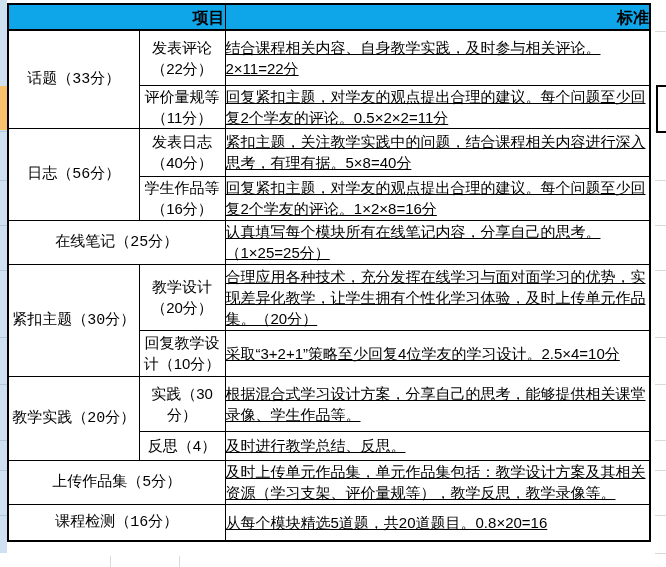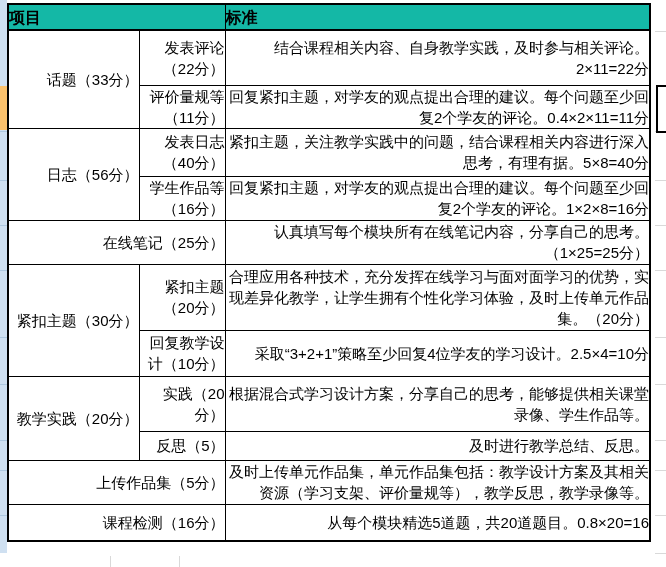--- a/index.html
+++ b/index.html
@@ -14,29 +14,29 @@
   .strip-line{position:absolute;left:0;width:7px;height:1px;background:#AEC8E0;}
   
   table.grid{
     position:absolute;left:7px;top:3px;
     border-collapse:collapse;table-layout:fixed;background:#ffffff;
     border:2px solid #000;
   }
   table.grid td{
     border:1px solid #000;
     font-size:15px;line-height:21px;color:#000;
-    vertical-align:middle;padding:0;overflow:hidden;text-align:right;
+    vertical-align:middle;padding:0;overflow:hidden;
   }
   table.grid tr.hd td{
-    background:#14b8a6;font-weight:bold;font-size:16px;
-    text-align:left;border-bottom:2px solid #000;
+    background:#0ea5e9;font-weight:bold;font-size:16px;
+    text-align:right;border-bottom:2px solid #000;
   }
-  td.c1{text-align:center;}
+  td.c1{text-align:center;font-family:Liberation Mono, monospace;}
   td.c2{text-align:center;white-space:pre-line;}
-  td.c3{text-align:left;padding:2px 4px 2px 5px;}
+  td.c3{text-align:left;padding:2px 4px 2px 5px;text-decoration:underline;}
   
   .right-gridline{position:absolute;left:655px;width:11px;height:1px;background:#D9D9D9;}
   .selection-outline{
     position:absolute;left:656px;top:85px;width:12px;height:44px;
     border:2px solid #000;border-right:none;background:transparent;
   }
   
   .stub-v{position:absolute;top:556px;width:1px;height:11px;background:#D9D9D9;}
 </style>
 </head>
@@ -69,56 +69,56 @@
     </tr>
     <tr style="height:55px">
       <td class="c1" rowspan="2">话题（33分）</td>
       <td class="c2">发表评论
 （22分）</td>
       <td class="c3">结合课程相关内容、自身教学实践，及时参与相关评论。2×11=22分</td>
     </tr>
     <tr style="height:42px">
       <td class="c2">评价量规等
 （11分）</td>
-      <td class="c3">回复紧扣主题，对学友的观点提出合理的建议。每个问题至少回复2个学友的评论。0.4×2×11=11分</td>
+      <td class="c3">回复紧扣主题，对学友的观点提出合理的建议。每个问题至少回复2个学友的评论。0.5×2×2=11分</td>
     </tr>
     <tr style="height:48px">
       <td class="c1" rowspan="2">日志（56分）</td>
       <td class="c2">发表日志
 （40分）</td>
       <td class="c3">紧扣主题，关注教学实践中的问题，结合课程相关内容进行深入思考，有理有据。5×8=40分</td>
     </tr>
     <tr style="height:44px">
       <td class="c2">学生作品等
 （16分）</td>
       <td class="c3">回复紧扣主题，对学友的观点提出合理的建议。每个问题至少回复2个学友的评论。1×2×8=16分</td>
     </tr>
     <tr style="height:44px">
       <td class="c1" colspan="2">在线笔记（25分）</td>
       <td class="c3">认真填写每个模块所有在线笔记内容，分享自己的思考。（1×25=25分）</td>
     </tr>
     <tr style="height:66px">
       <td class="c1" rowspan="2">紧扣主题（30分）</td>
-      <td class="c2">紧扣主题
+      <td class="c2">教学设计
 （20分）</td>
       <td class="c3">合理应用各种技术，充分发挥在线学习与面对面学习的优势，实现差异化教学，让学生拥有个性化学习体验，及时上传单元作品集。（20分）</td>
     </tr>
     <tr style="height:46px">
       <td class="c2">回复教学设
 计（10分）</td>
       <td class="c3">采取“3+2+1”策略至少回复4位学友的学习设计。2.5×4=10分</td>
     </tr>
     <tr style="height:55px">
       <td class="c1" rowspan="2">教学实践（20分）</td>
-      <td class="c2">实践（20
+      <td class="c2">实践（30
 分）</td>
       <td class="c3">根据混合式学习设计方案，分享自己的思考，能够提供相关课堂录像、学生作品等。</td>
     </tr>
     <tr style="height:29px">
-      <td class="c2">反思（5）</td>
+      <td class="c2">反思（4）</td>
       <td class="c3">及时进行教学总结、反思。</td>
     </tr>
     <tr style="height:44px">
       <td class="c1" colspan="2">上传作品集（5分）</td>
       <td class="c3">及时上传单元作品集，单元作品集包括：教学设计方案及其相关资源（学习支架、评价量规等），教学反思，教学录像等。</td>
     </tr>
     <tr style="height:37px">
       <td class="c1" colspan="2">课程检测（16分）</td>
       <td class="c3">从每个模块精选5道题，共20道题目。0.8×20=16</td>
     </tr>

